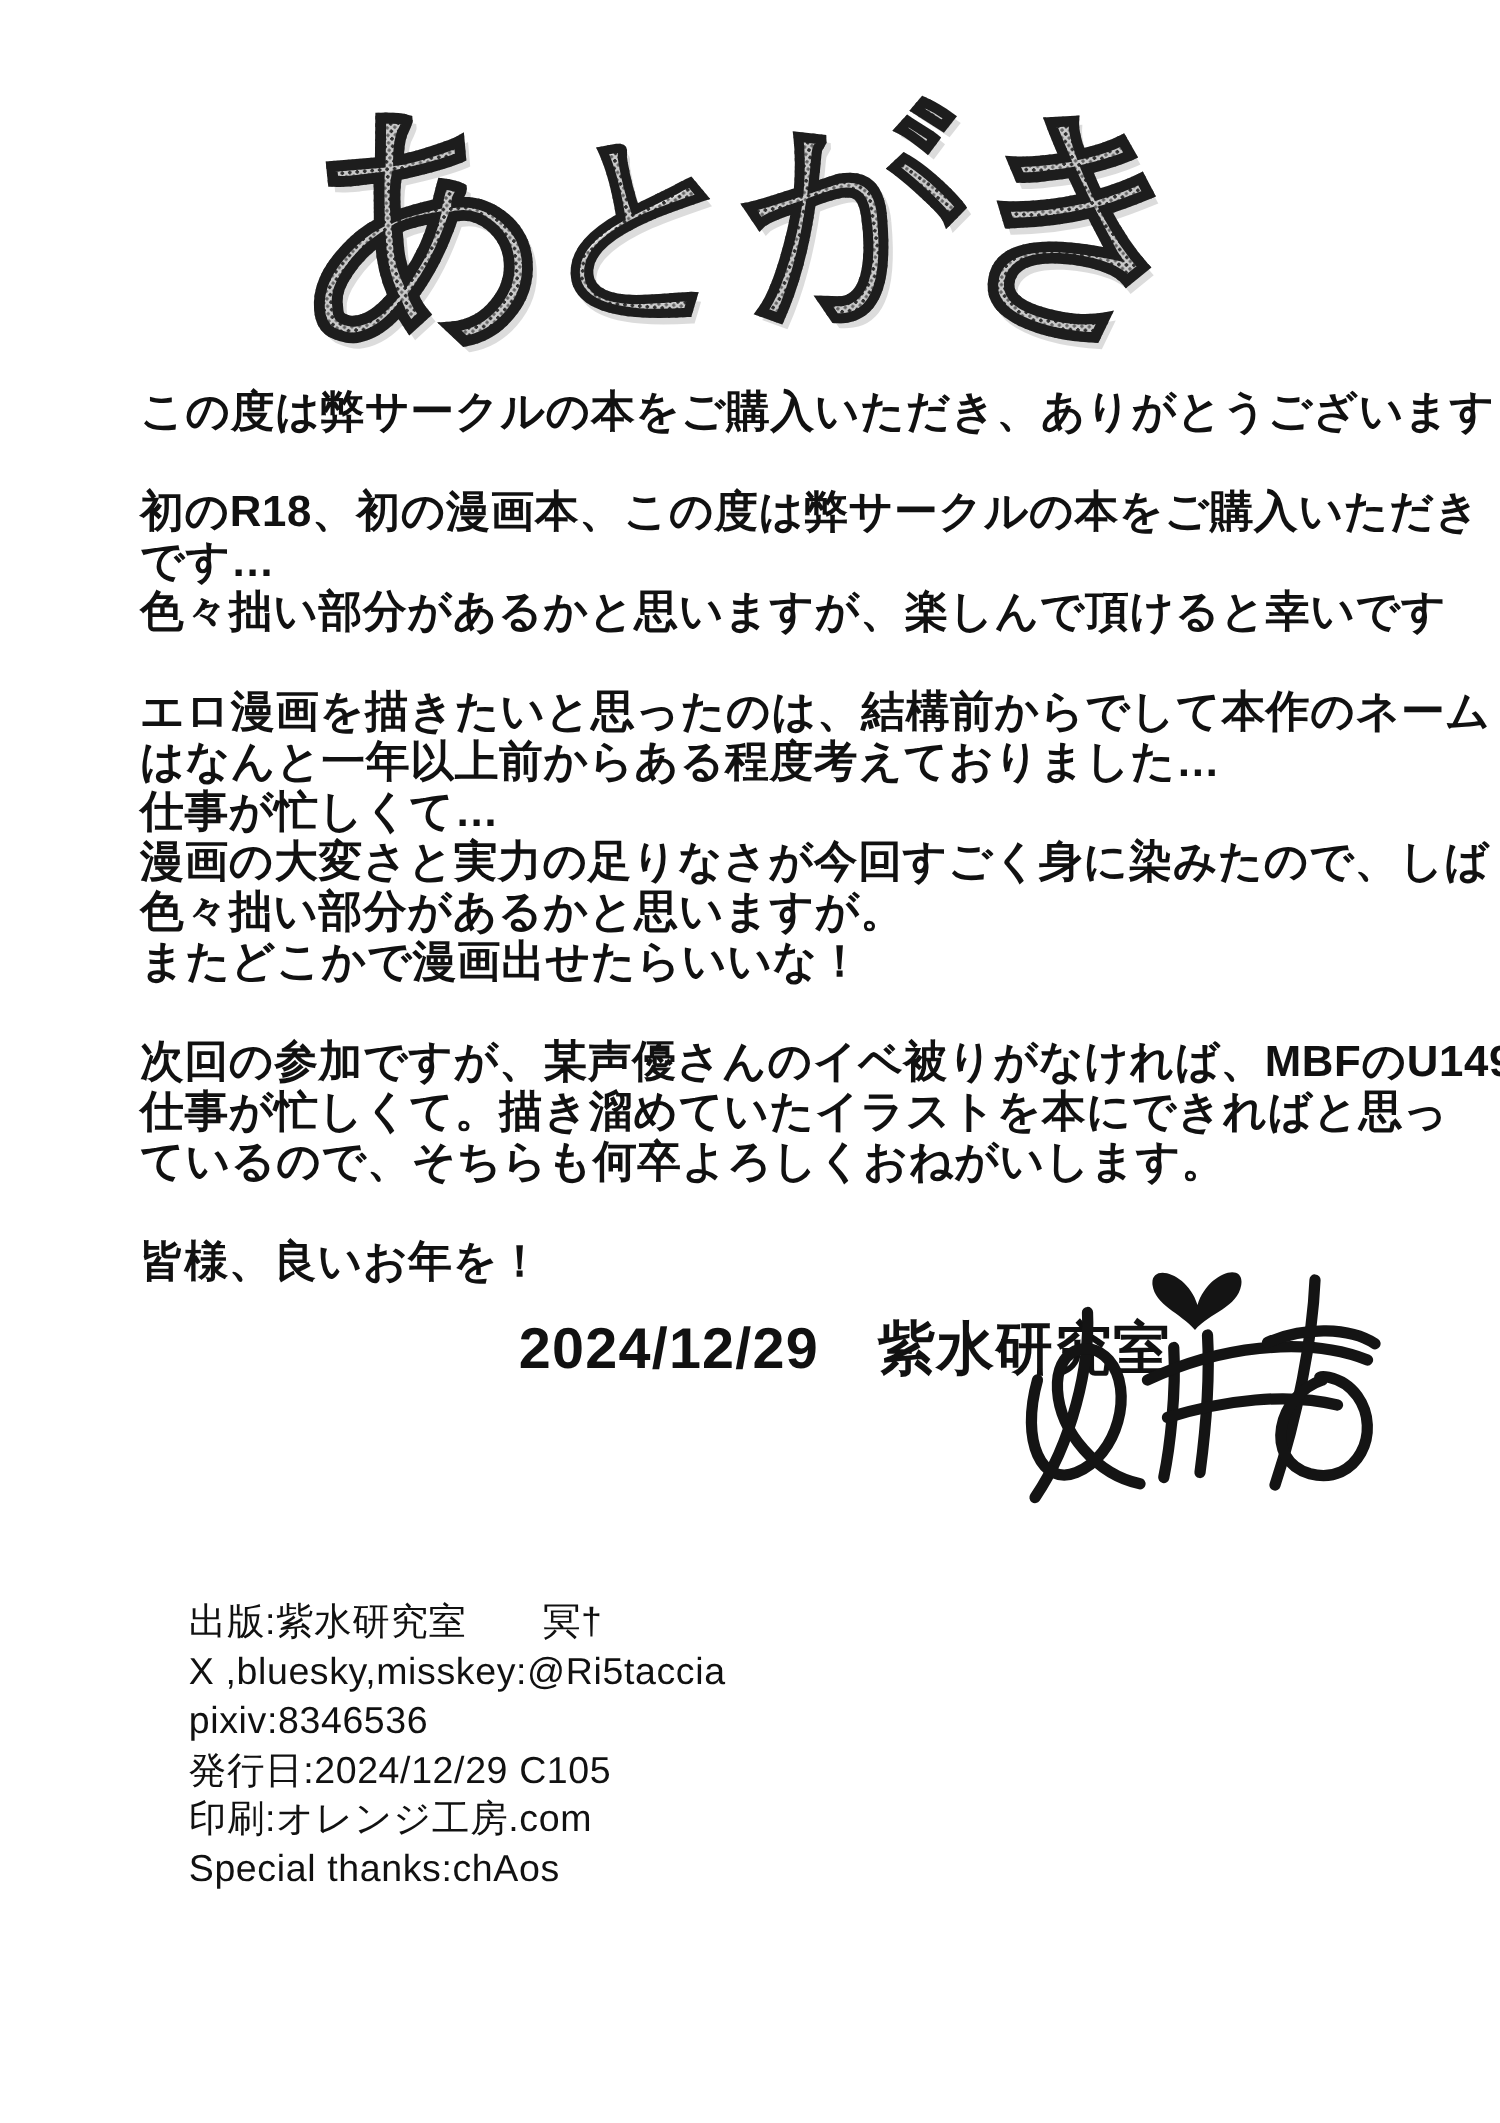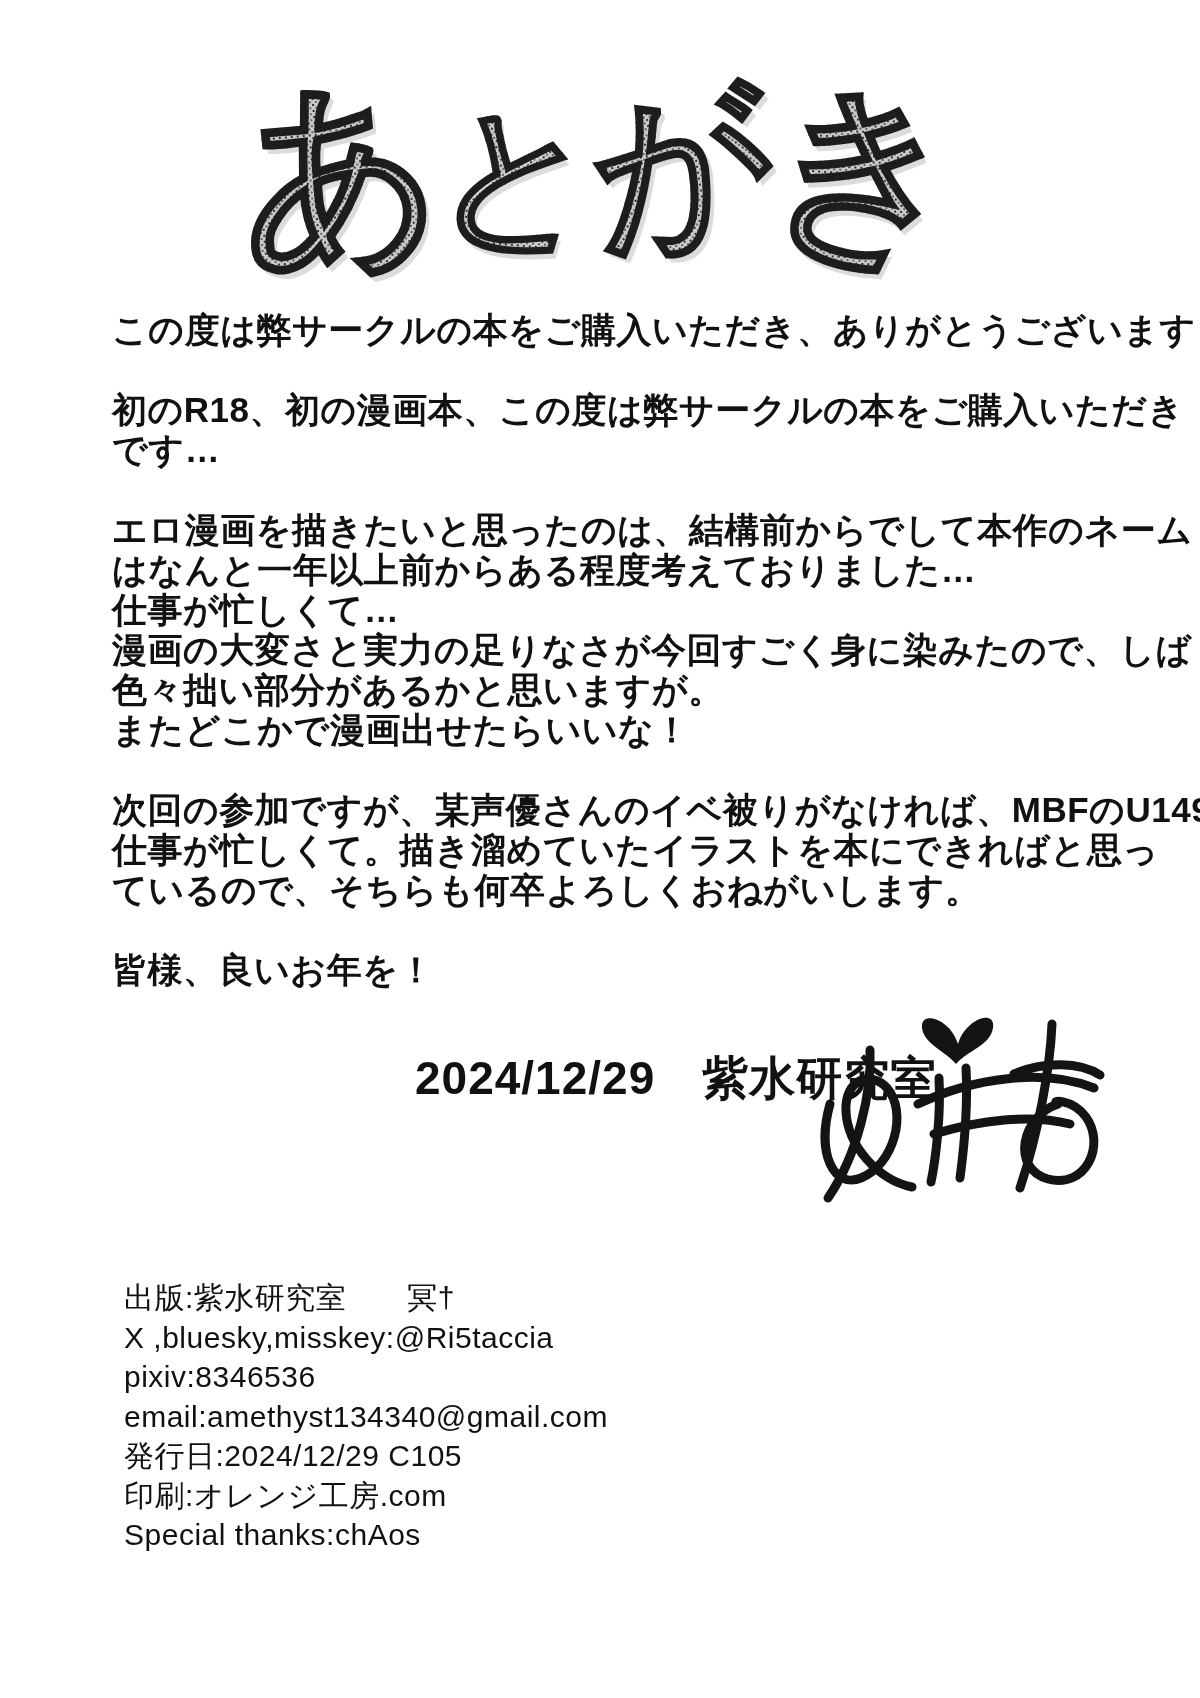--- a/index.html
+++ b/index.html
@@ -86,38 +86,39 @@
   
   .colophon{
     position:absolute;
     top:1278px;
     left:124px;
     font-size:30px;
     line-height:39.5px;
     font-weight:500;
     letter-spacing:0.5px;
   }
-  .colophon .cline{display:block;white-space:nowrap;}
+  .colophon .cline{display:block;white-space:nowrap;margin-left:27px;}
 </style>
 </head>
 <body>
 
 <div class="page">
 
   <div class="title">
     <span class="tc tc0">あ</span><span class="tc tc1">と</span><span class="tc tc2">が</span><span class="tc tc3">き</span>
   </div>
 
   <div class="body-text">
     <p>
       <span class="line">この度は弊サークルの本をご購入いただき、ありがとうございます</span>
     </p>
     <p>
       <span class="line">初のR18、初の漫画本、この度は弊サークルの本をご購入いただき</span>
       <span class="line">です…</span>
+      <span class="line">色々拙い部分があるかと思いますが、楽しんで頂けると幸いです</span>
     </p>
     <p>
       <span class="line">エロ漫画を描きたいと思ったのは、結構前からでして本作のネーム</span>
       <span class="line">はなんと一年以上前からある程度考えておりました…</span>
       <span class="line">仕事が忙しくて…</span>
       <span class="line">漫画の大変さと実力の足りなさが今回すごく身に染みたので、しば</span>
       <span class="line">色々拙い部分があるかと思いますが。</span>
       <span class="line">またどこかで漫画出せたらいいな！</span>
     </p>
     <p>
@@ -145,19 +146,18 @@
 
     <path d="M254,42 C252,88 240,152 222,206"></path>
     <path d="M216,92 C246,79 282,80 302,93"></path>
     <path d="M260,122 C224,134 212,186 250,197 C288,207 308,163 288,135 C274,116 250,118 260,122"></path>
   </svg>
 
   <div class="colophon">
     <span class="cline">出版:紫水研究室　　冥†</span>
     <span class="cline">X ,bluesky,misskey:@Ri5taccia</span>
     <span class="cline">pixiv:8346536</span>
-    <span class="cline">email:amethyst134340@gmail.com</span>
     <span class="cline">発行日:2024/12/29 C105</span>
     <span class="cline">印刷:オレンジ工房.com</span>
     <span class="cline">Special thanks:chAos</span>
   </div>
 
 </div>
 
 </body></html>

